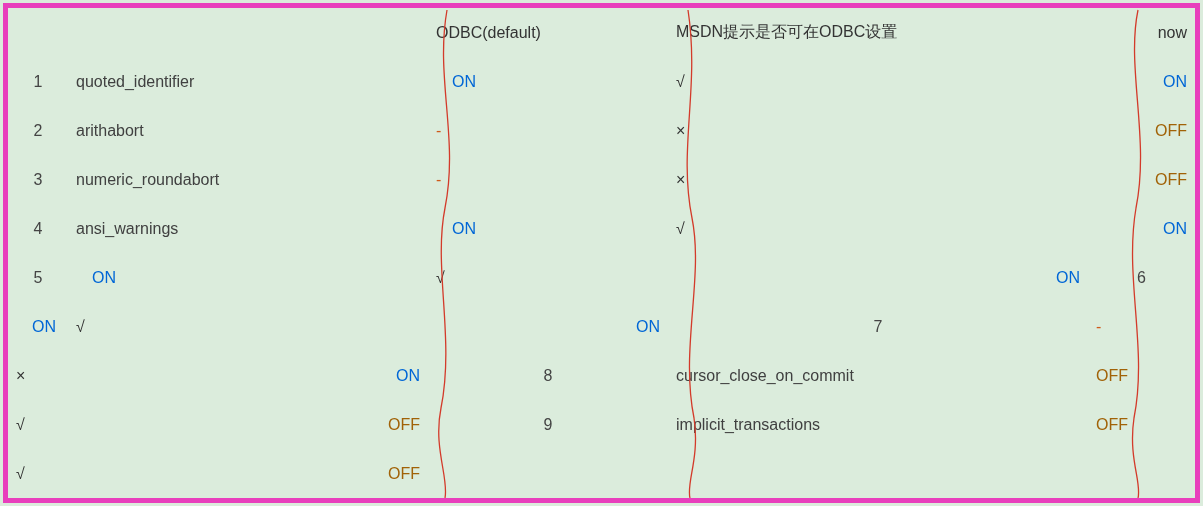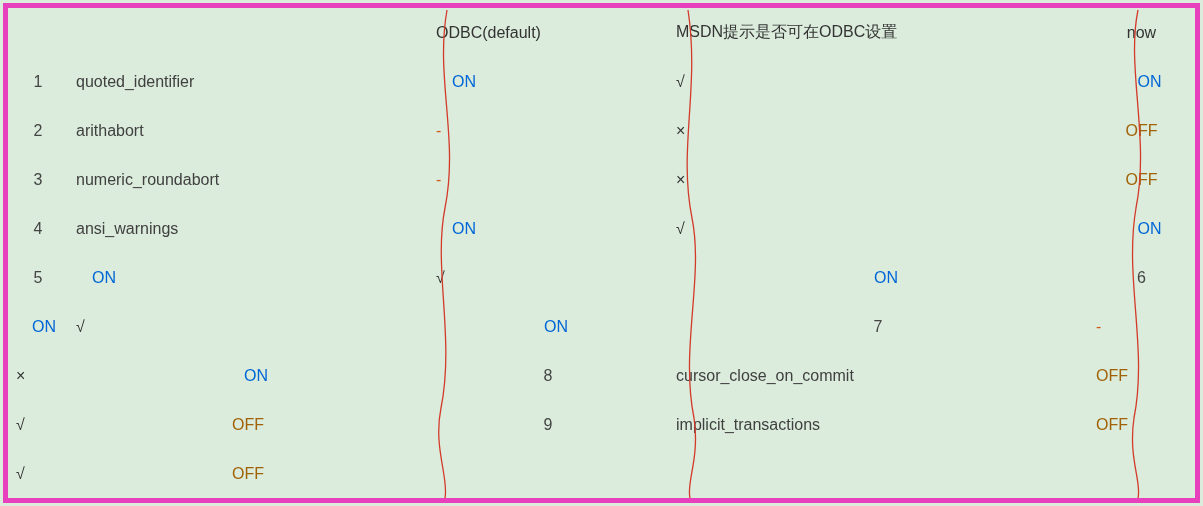--- a/index.html
+++ b/index.html
@@ -25,21 +25,21 @@
     display: grid;
     grid-template-columns: 60px 360px 240px 420px 1fr;
     grid-auto-rows: 49px;
     align-items: center;
     border-radius: 30px;
   }
   .cell { padding: 0 8px; white-space: nowrap; }
   .rownum { text-align: center; color: #444; }
   .name { color: #404040; }
   .hdr { color: #333; }
-  .now-col { text-align: center; padding-right: 8px; }
+  .now-col { text-align: right; padding-right: 8px; }
   .on  { color: #0066d6; margin-left: 16px; }
   .dash{ color: #d05a1a; }
   .off { color: #a16207; }
   .chk { color: #333; }
   .curve {
     position: absolute;
     top: 8px; bottom: 8px;
     width: 60px;
     pointer-events: none;
   }

